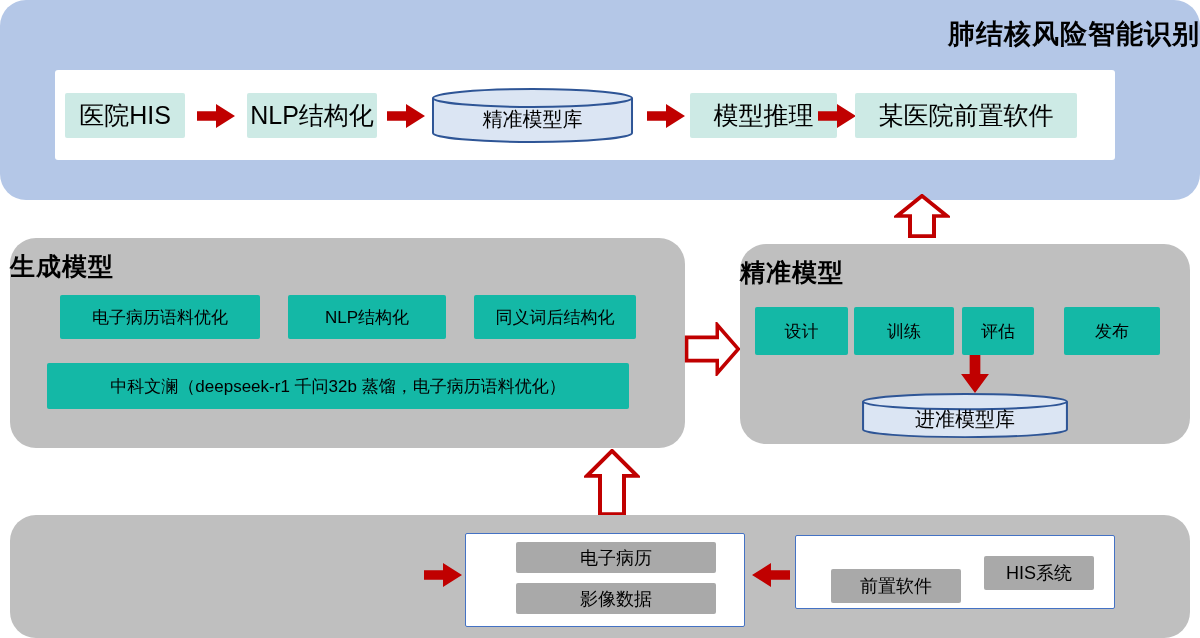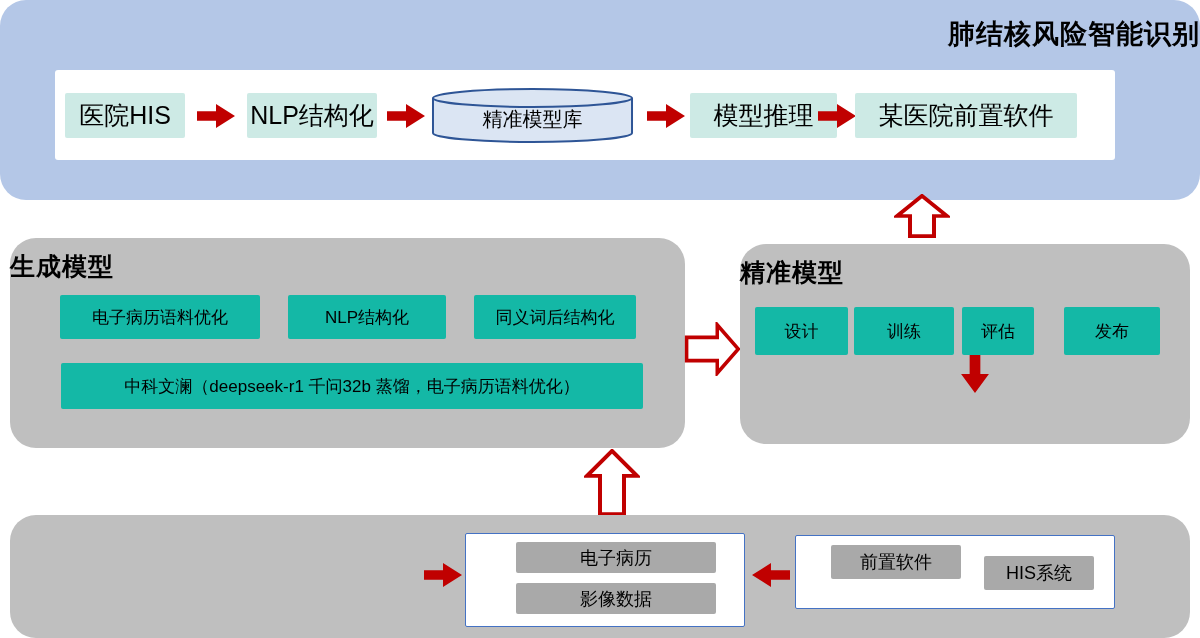--- a/index.html
+++ b/index.html
@@ -31,36 +31,36 @@
   
   .n-his   { left: 10px;  top: 23px; width: 120px; height: 45px; }
   .n-nlp   { left: 192px; top: 23px; width: 130px; height: 45px; }
   .n-inf   { left: 635px; top: 23px; width: 147px; height: 45px; }
   .n-front { left: 800px; top: 23px; width: 222px; height: 45px; }
 
   
   .g-emr { left: 50px;  top: 57px;  width: 200px; height: 44px; }
   .g-nlp { left: 278px; top: 57px;  width: 158px; height: 44px; }
   .g-syn { left: 464px; top: 57px;  width: 162px; height: 44px; }
-  .g-wen { left: 51px;  top: 125px; width: 582px; height: 46px; }
+  .g-wen { left: 37px;  top: 125px; width: 582px; height: 46px; }
 
   
   .p-step { top: 63px; height: 48px; }
   .p-s0 { left: 15px;  width: 93px; }
   .p-s1 { left: 114px; width: 100px; }
   .p-s2 { left: 222px; width: 72px; }
   .p-s3 { left: 324px; width: 96px; }
 
   
   .b-synth { left: 155px; top: 41px; width: 178px; height: 37px; }
   .b-databox { left: 455px; top: 18px; width: 280px; height: 94px; }
   .b-emr { left: 50px; top: 8px;  width: 200px; height: 31px; }
   .b-img { left: 50px; top: 49px; width: 200px; height: 31px; }
   .b-srcbox { left: 785px; top: 20px; width: 320px; height: 74px; }
-  .b-front { left: 35px;  top: 9px; width: 130px; height: 34px; }
+  .b-front { left: 35px;  top: 33px; width: 130px; height: 34px; }
   .b-his   { left: 188px; top: 20px; width: 110px; height: 34px; }
 
   
   .cylinder { }
   .cyl-top   { left: 375px; top: 17px;  width: 205px; height: 58px; }
   .cyl-right { left: 120px; top: 148px; width: 210px; height: 48px; }
   .cylinder svg { position: absolute; inset: 0; width: 100%; height: 100%; }
   .cyl-label { position: absolute; left: 0; right: 0; top: 56%; transform: translateY(-50%); text-align: center; font-size: 20px; }
 
   
@@ -141,20 +141,27 @@
     <div class="abs flexc white-node p-step p-s1">训练</div>
     <div class="abs flexc white-node p-step p-s2">评估</div>
     <div class="abs flexc white-node p-step p-s3">发布</div>
 
     <span class="abs arrow a-pre-down">
       <svg viewBox="0 0 28 40" preserveAspectRatio="none">
           <path d="M9 0 V20 H1 L14 40 L27 20 H19 V0 Z" fill="#c00000"></path>
         </svg>
     </span>
 
+    <div class="abs cylinder cyl-right">
+      <svg viewBox="0 0 206 50" preserveAspectRatio="none">
+        <path d="M3 10 L3 39 A100 8 0 0 0 203 39 L203 10" fill="#dbe5f3" stroke="#2e5596" stroke-width="2"></path>
+        <ellipse cx="103" cy="10" rx="100" ry="8" fill="#dbe5f3" stroke="#2e5596" stroke-width="2"></ellipse>
+      </svg>
+      <span class="cyl-label">进准模型库</span>
+    </div>
   </div>
 
   <span class="abs arrow h-right">
     <svg viewBox="0 0 64 56" preserveAspectRatio="none">
         <path d="M62 28 L38 3 V16 H3 V40 H38 V53 Z" fill="#ffffff" stroke="#c00000" stroke-width="4" stroke-linejoin="miter"></path>
       </svg>
   </span>
 
   <span class="abs arrow h-up-top">
     <svg viewBox="0 0 56 48" preserveAspectRatio="none">

